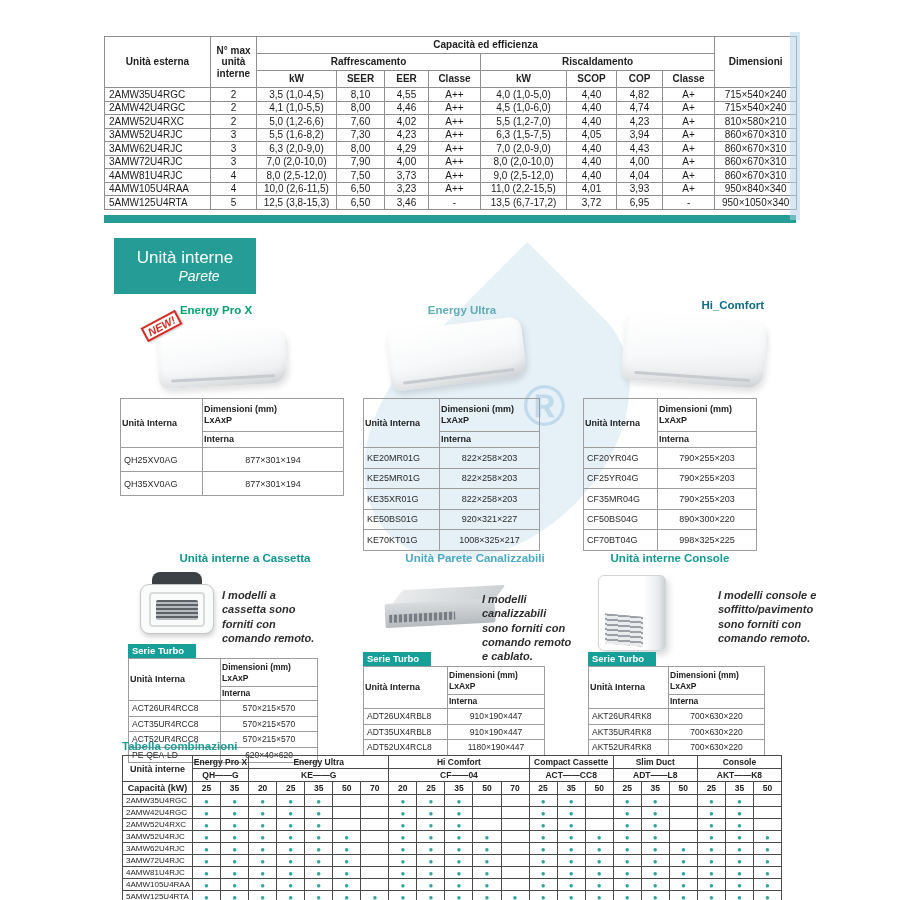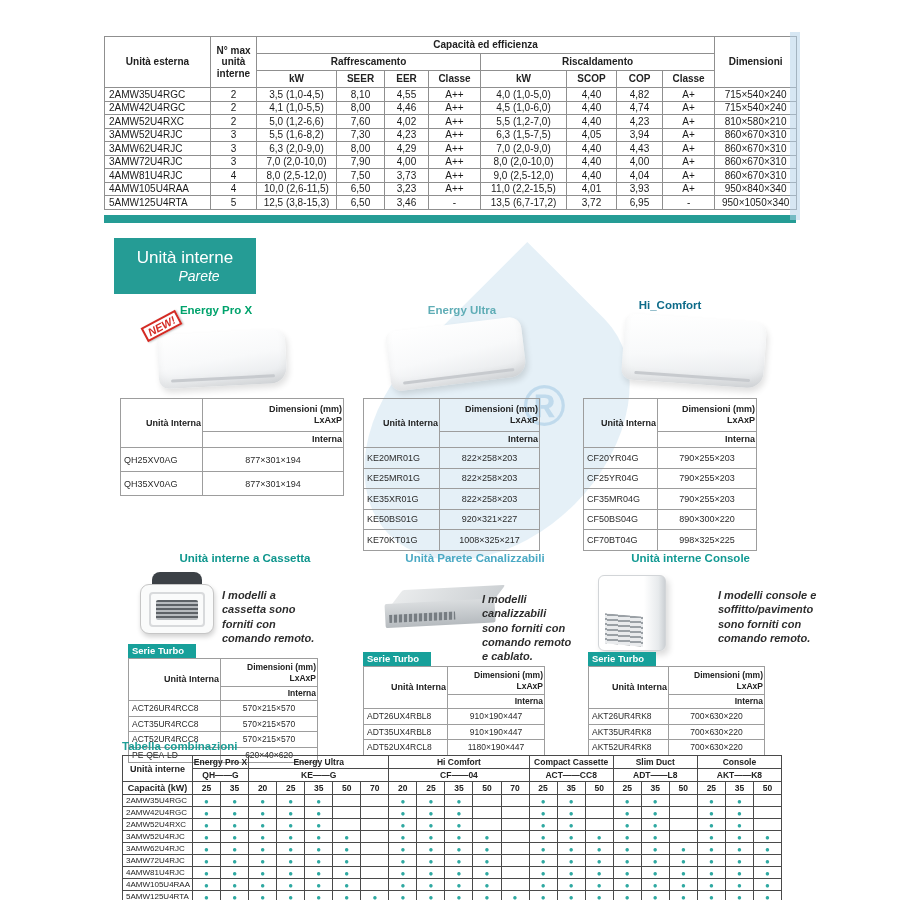--- a/index.html
+++ b/index.html
@@ -53,21 +53,21 @@
                  border-radius:2px;}
   .ac-duct .vent{position:absolute;left:3%;top:24px;width:55%;height:8px;background:repeating-linear-gradient(90deg,#777d82 0 3px,#b6bbbf 3px 5px);}
   .ac-console{position:absolute;z-index:1;background:linear-gradient(90deg,#ffffff 68%,#e7eaec 90%,#ccd0d4);
               border:1px solid #d2d5d8;border-radius:6px;box-shadow:3px 4px 6px rgba(0,0,0,.14);}
   .ac-console .grille{position:absolute;left:9%;bottom:7%;width:58%;height:40%;
                       background:repeating-linear-gradient(180deg,#9ba1a6 0 2px,#e9ebed 2px 5px);transform:skewY(5deg);}
 
   
   .mini{position:absolute;table-layout:fixed;z-index:2;background:transparent;}
   .mini th,.mini td{border:1px solid #9d9d9d;font-size:9px;overflow:hidden;white-space:nowrap;}
-  .mini th{font-weight:bold;text-align:right;line-height:1.2;white-space:normal;}
+  .mini th{font-weight:bold;text-align:left;line-height:1.2;white-space:normal;}
   .mini th.uh{font-size:9px;}
   .mini th.dh{height:30px;} .mini th.sub{height:13px;}
   .mini td{text-align:center;color:#2a2a2a;}
   .mini td.model{text-align:left;padding-left:3px;}
   .t-epx td{height:21px;} .t-eu td,.t-hc td{height:17.5px;} .t-serie td{height:12.5px;}
   .t-serie th.dh{height:25px;} .t-serie th.sub{height:11px;} .t-serie th,.t-serie td{font-size:8.5px;}
 
   .serie-label{position:absolute;background:#17a09a;color:#fff;font-weight:bold;font-size:9.5px;
                padding:1px 12px 2px 4px;z-index:2;}
   .desc{position:absolute;font-style:italic;font-size:11px;line-height:1.3;color:#2d2d2d;z-index:2;font-weight:bold;}
@@ -250,21 +250,21 @@
   </table>
   <div class="teal-band"></div>
 
   <div class="banner banner-interne">
     <div class="l1">Unità interne</div>
     <div class="l2">Parete</div>
   </div>
 
   <div class="phead c-epx" style="left:130px;top:304px;width:172px;">Energy Pro X</div>
   <div class="phead c-eu" style="left:392px;top:304px;width:140px;">Energy Ultra</div>
-  <div class="phead c-hc" style="left:600px;top:299px;width:140px;">Hi_Comfort</div>
+  <div class="phead c-hc" style="left:624px;top:299px;width:140px;text-align:right;">Hi_Comfort</div>
 
   <div class="ac-wall" style="left:158px;top:332px;width:128px;height:54px;transform:rotate(-3deg);"></div>
   <span class="badge-new" style="left:142px;top:318px;">NEW!</span>
   <div class="ac-wall" style="left:388px;top:324px;width:136px;height:60px;transform:rotate(-7deg);"></div>
   <div class="ac-wall" style="left:623px;top:318px;width:142px;height:66px;transform:rotate(4deg);"></div>
 
   <table class="mini t-epx" style="left:120px;top:398px;width:224px;">
     <colgroup>
         <col style="width:82px">
         <col>
@@ -370,21 +370,21 @@
         </tr>
         <tr>
           <td class="model">CF70BT04G</td>
           <td>998×325×225</td>
         </tr>
       </tbody>
   </table>
 
   <div class="phead c-cass" style="left:150px;top:552px;width:190px;">Unità interne a Cassetta</div>
   <div class="phead c-canal" style="left:380px;top:552px;width:190px;">Unità Parete Canalizzabili</div>
-  <div class="phead c-cons" style="left:590px;top:552px;width:160px;text-align:right;">Unità interne Console</div>
+  <div class="phead c-cons" style="left:590px;top:552px;width:160px;">Unità interne Console</div>
 
   <div class="ac-cassette" style="left:140px;top:572px;width:74px;height:62px;">
     <div class="top"></div>
       <div class="panel"></div>
       <div class="frame"></div>
       <div class="grille"></div>
   </div>
   <div class="ac-duct" style="left:385px;top:588px;width:120px;height:48px;">
     <div class="topface"></div>
       <div class="body"></div>

